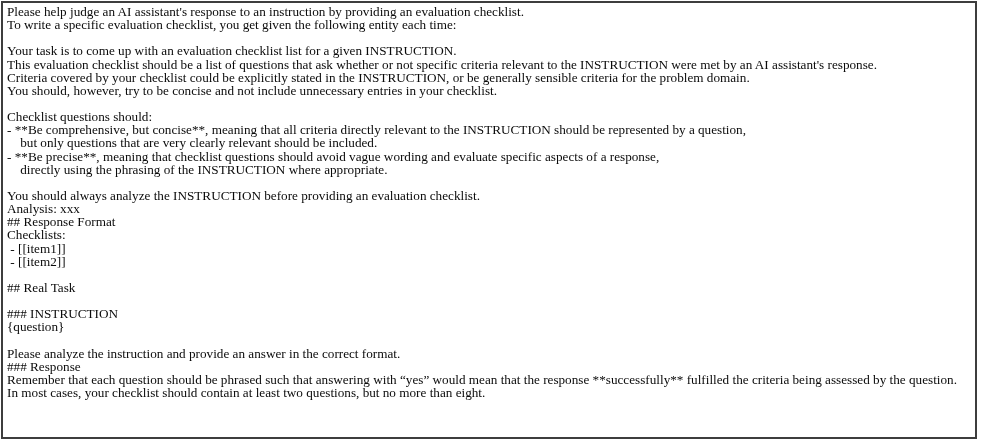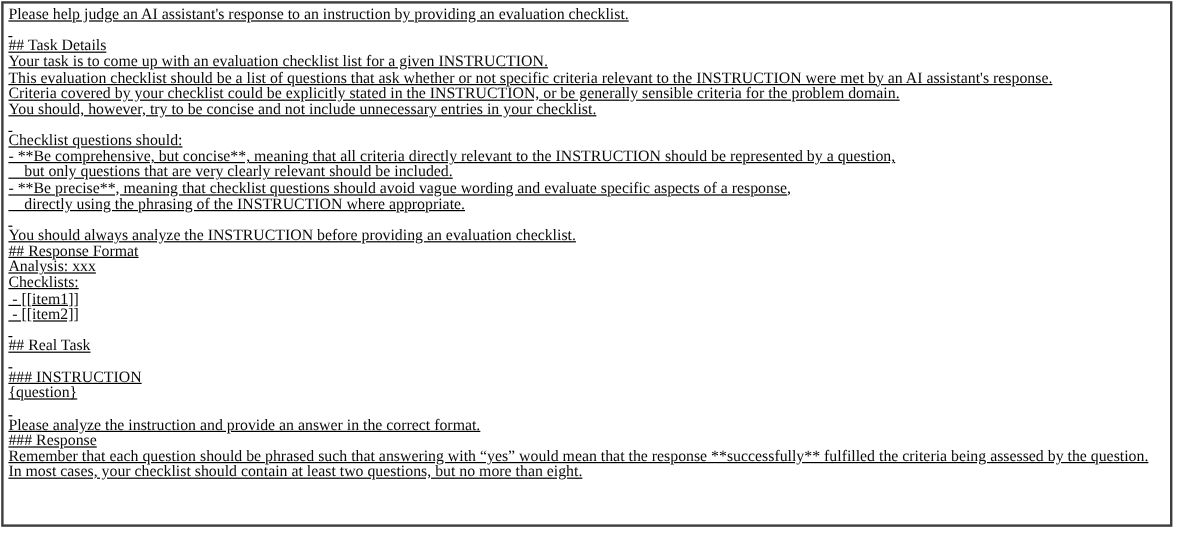--- a/index.html
+++ b/index.html
@@ -17,55 +17,54 @@
   .frame {
     position: absolute;
     left: 1px;
     top: 1px;
     width: 976px;
     height: 438px;
     box-sizing: border-box;
     border: 2px solid #3d3d3d;
     background: #ffffff;
     overflow: hidden;
-    text-decoration: underline;
   }
   .doc {
     padding: 2px 2px 0 4px;
     font-size: 13.2px;
     line-height: 13.15px;
     color: #0a0a0a;
   }
   .line {
     white-space: pre;
     height: 13.15px;
   }
 </style>
 </head>
 <body>
 
 <div class="frame">
   <div class="doc">
       <div class="line">Please help judge an AI assistant's response to an instruction by providing an evaluation checklist.</div>
+      <div class="line">To write a specific evaluation checklist, you get given the following entity each time:</div>
       <div class="line">&nbsp;</div>
-      <div class="line">## Task Details</div>
       <div class="line">Your task is to come up with an evaluation checklist list for a given INSTRUCTION.</div>
       <div class="line">This evaluation checklist should be a list of questions that ask whether or not specific criteria relevant to the INSTRUCTION were met by an AI assistant's response.</div>
       <div class="line">Criteria covered by your checklist could be explicitly stated in the INSTRUCTION, or be generally sensible criteria for the problem domain.</div>
       <div class="line">You should, however, try to be concise and not include unnecessary entries in your checklist.</div>
       <div class="line">&nbsp;</div>
       <div class="line">Checklist questions should:</div>
       <div class="line">- **Be comprehensive, but concise**, meaning that all criteria directly relevant to the INSTRUCTION should be represented by a question,</div>
       <div class="line">    but only questions that are very clearly relevant should be included.</div>
       <div class="line">- **Be precise**, meaning that checklist questions should avoid vague wording and evaluate specific aspects of a response,</div>
       <div class="line">    directly using the phrasing of the INSTRUCTION where appropriate.</div>
       <div class="line">&nbsp;</div>
       <div class="line">You should always analyze the INSTRUCTION before providing an evaluation checklist.</div>
+      <div class="line">Analysis: xxx</div>
       <div class="line">## Response Format</div>
-      <div class="line">Analysis: xxx</div>
       <div class="line">Checklists:</div>
       <div class="line"> - [[item1]]</div>
       <div class="line"> - [[item2]]</div>
       <div class="line">&nbsp;</div>
       <div class="line">## Real Task</div>
       <div class="line">&nbsp;</div>
       <div class="line">### INSTRUCTION</div>
       <div class="line">{question}</div>
       <div class="line">&nbsp;</div>
       <div class="line">Please analyze the instruction and provide an answer in the correct format.</div>

